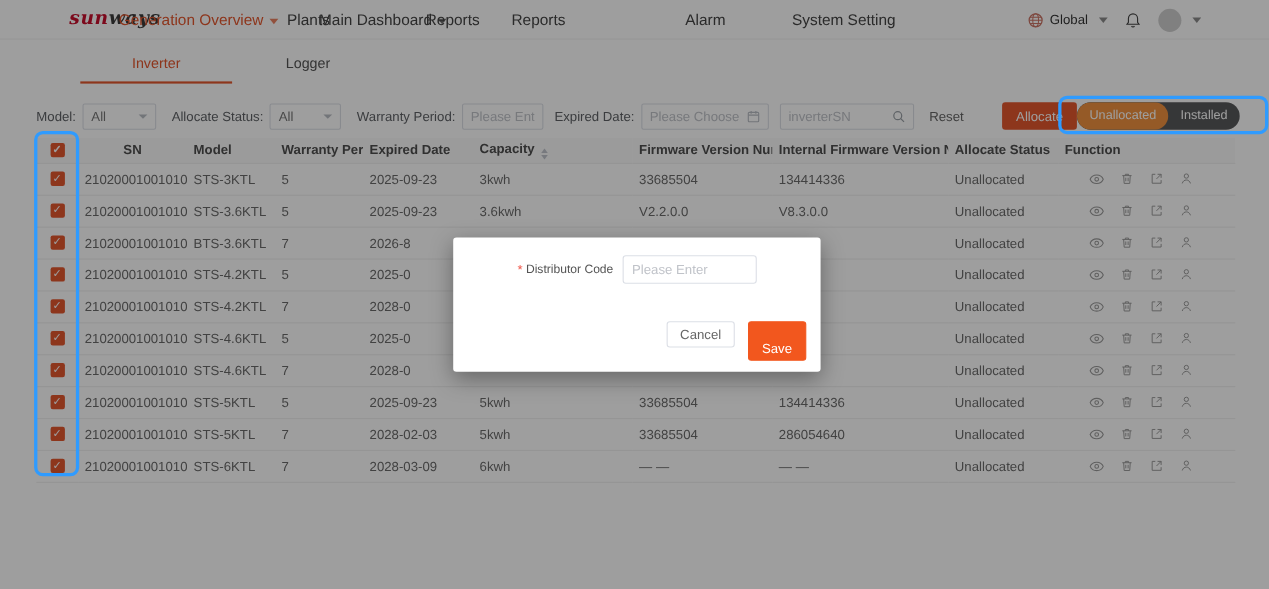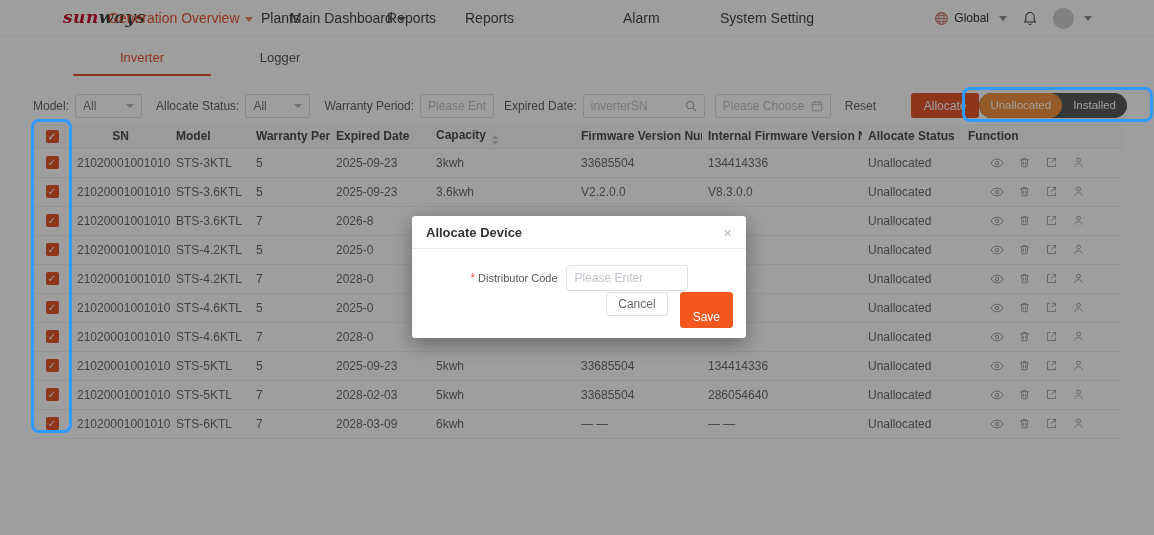--- a/index.html
+++ b/index.html
@@ -138,32 +138,32 @@
   <span class="flabel">Allocate Status:</span>
   <div class="sel" style="width:65px">
     <span>All</span>
     <span class="dn"></span>
   </div>
   <span class="flabel">Warranty Period:</span>
   <div class="inp" style="width:74px">
     <input placeholder="Please Enter" style="">
   </div>
   <span class="flabel">Expired Date:</span>
+  <div class="inp" style="width:116px">
+    <input placeholder="Please Choose" style="">
+    <svg width="12" height="12" viewBox="0 0 14 14">
+        <rect x="1.5" y="2.5" width="11" height="10" rx="1" fill="none" stroke="#b9bdc4" stroke-width="1.2"></rect>
+        <path d="M1.5 5.5h11M4.5 1v3M9.5 1v3" stroke="#b9bdc4" stroke-width="1.2" fill="none"></path>
+      </svg>
+  </div>
   <div class="inp" style="width:122px">
     <input placeholder="inverterSN" style="">
     <svg width="12" height="12" viewBox="0 0 14 14">
         <circle cx="6" cy="6" r="4.2" fill="none" stroke="#9aa0a6" stroke-width="1.3"></circle>
         <path d="M9.2 9.2L12.6 12.6" stroke="#9aa0a6" stroke-width="1.3"></path>
-      </svg>
-  </div>
-  <div class="inp" style="width:116px">
-    <input placeholder="Please Choose" style="">
-    <svg width="12" height="12" viewBox="0 0 14 14">
-        <rect x="1.5" y="2.5" width="11" height="10" rx="1" fill="none" stroke="#b9bdc4" stroke-width="1.2"></rect>
-        <path d="M1.5 5.5h11M4.5 1v3M9.5 1v3" stroke="#b9bdc4" stroke-width="1.2" fill="none"></path>
       </svg>
   </div>
   <span class="reset">Reset</span>
 </div>
 
 <div class="actions">
   <button class="btn-allocate">Allocate</button>
   <div class="toggle" id="status-toggle">
       <div class="seg active">Unallocated</div>
       <div class="seg">Installed</div>
@@ -614,24 +614,20 @@
             </div>
           </td>
         </tr>
       </tbody>
   </table>
 </div>
 
 <div class="dim"></div>
 
 <div class="modal">
-  <div class="modal-head">
-    <span class="modal-title">Allocate Device</span>
-    <span class="modal-close">×</span>
-  </div>
   <div class="modal-body">
     <span class="req">*</span>
     <span class="field-label">Distributor Code</span>
     <input class="modal-input" placeholder="Please Enter" style="">
   </div>
   <div class="modal-foot">
     <button class="btn-cancel">Cancel</button>
     <button class="btn-save">Save</button>
   </div>
 </div>

